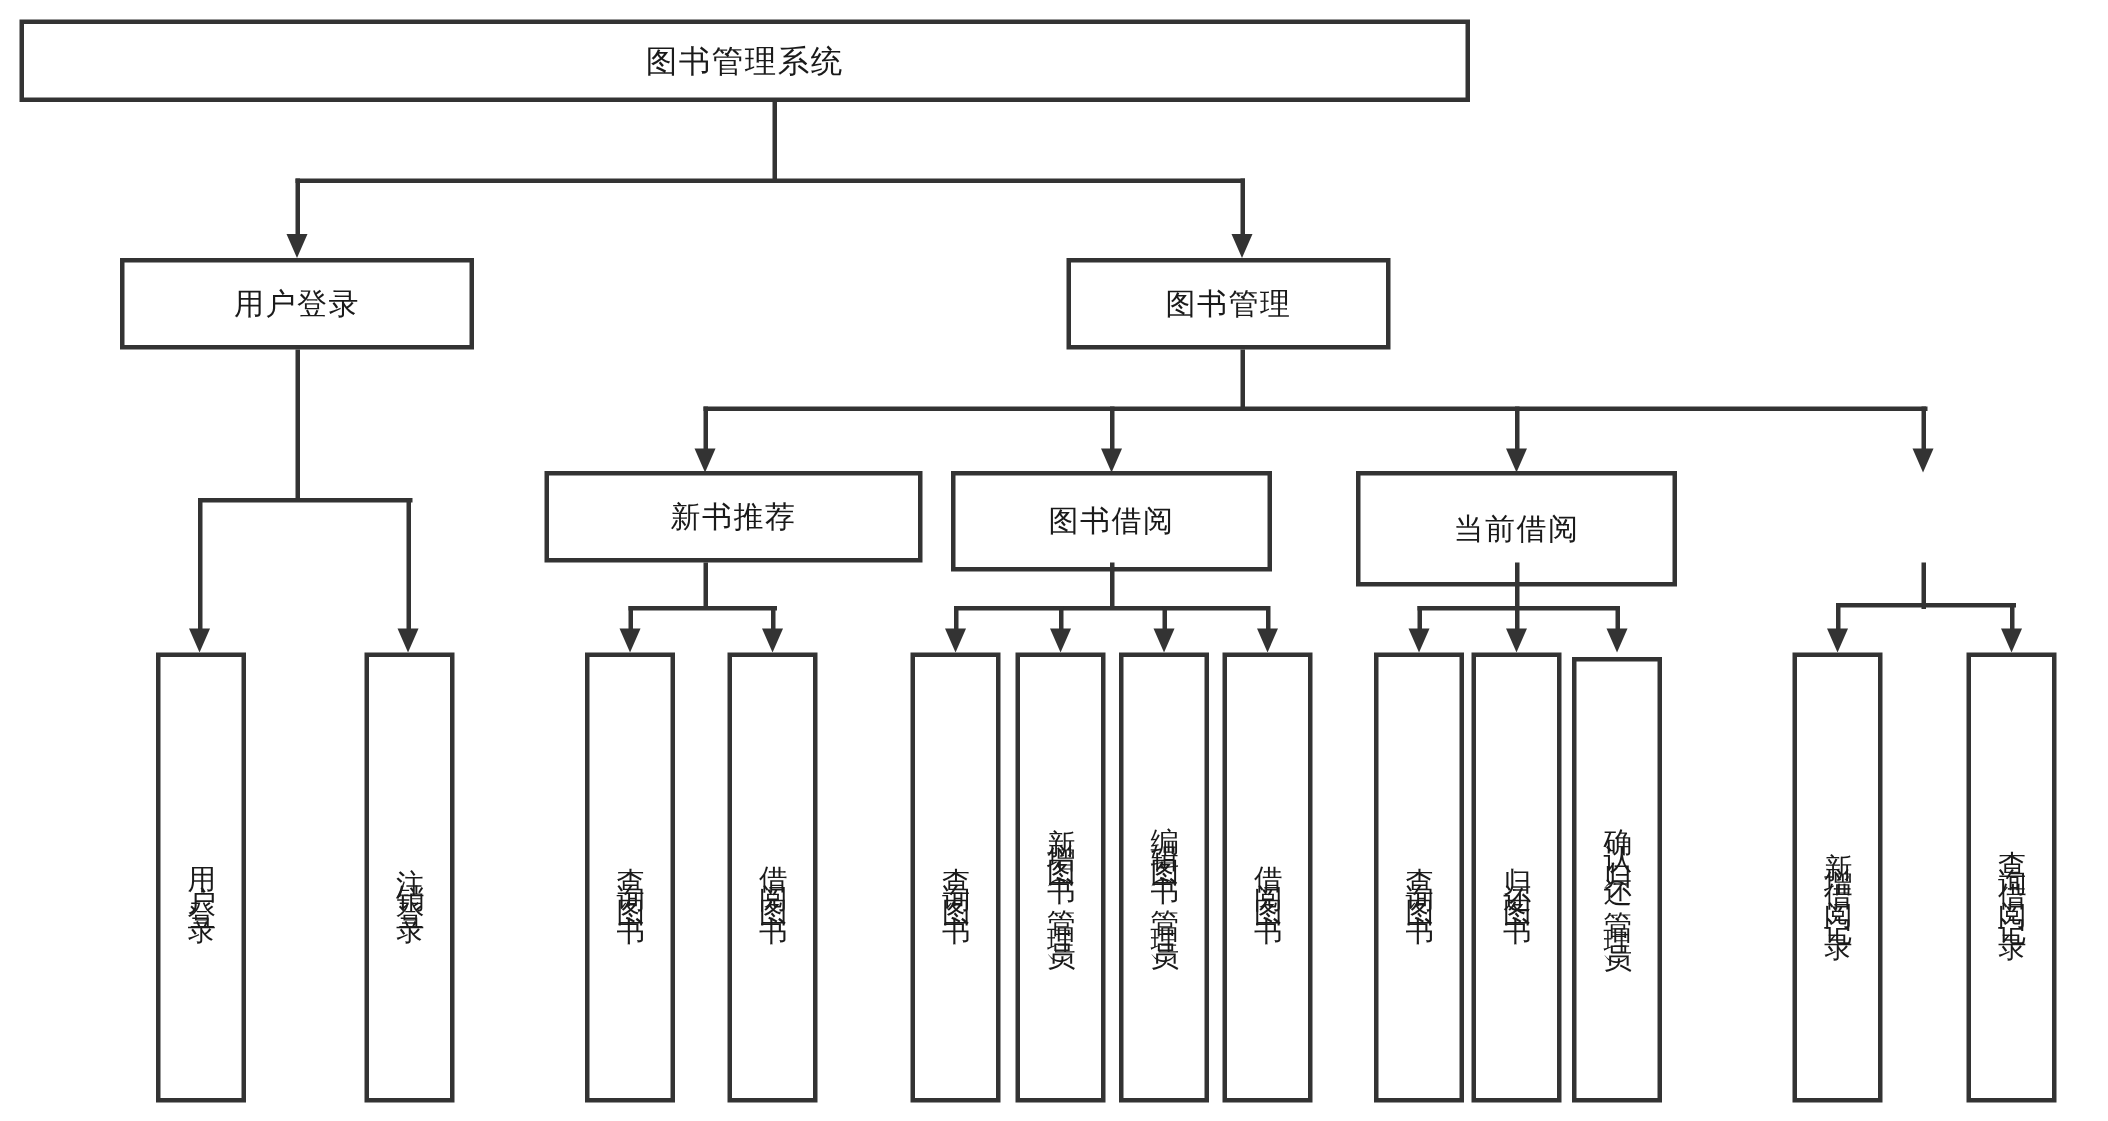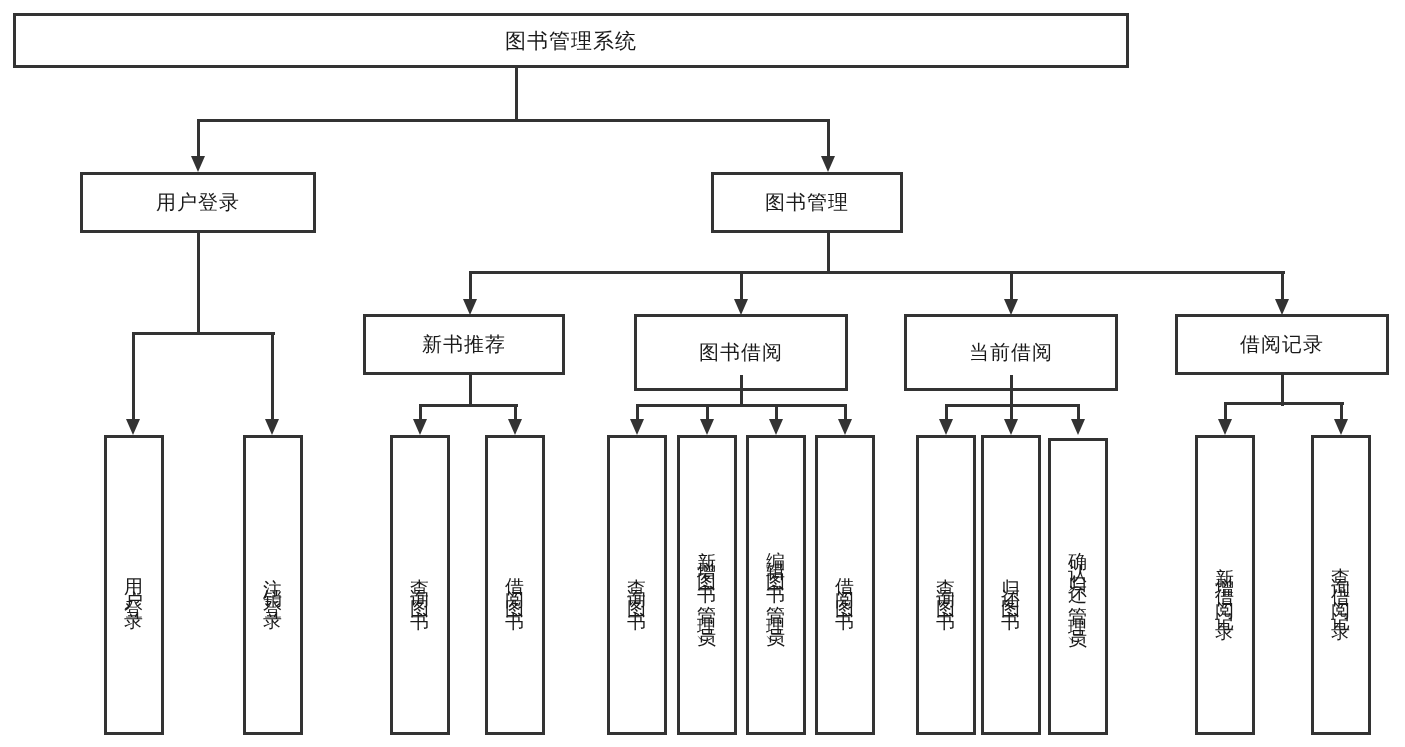--- a/index.html
+++ b/index.html
@@ -54,35 +54,35 @@
     letter-spacing: 1px;
     z-index: 5;
     white-space: nowrap;
   }
 </style>
 </head>
 <body>
 
 <div id="stage">
 
-  <div class="box" style="left:13px; top:13px; width:1116px; height:55px; font-size:21px;">
+  <div class="box" style="left:13px; top:13px; width:967px; height:55px; font-size:21px;">
     <span>图书管理系统</span>
   </div>
 
   <div class="v-line" style="left:515px; top:68px; height:54px;"></div>
   <div class="h-line" style="left:197px; top:119px; width:633px;"></div>
   <div class="v-line" style="left:197px; top:119px; height:39px;"></div>
   <div class="v-line" style="left:827px; top:119px; height:39px;"></div>
   <div class="arrow" style="left:191px; top:156px;"></div>
   <div class="arrow" style="left:821px; top:156px;"></div>
 
   <div class="box" style="left:80px; top:172px; width:236px; height:61px;">
     <span>用户登录</span>
   </div>
-  <div class="box" style="left:711px; top:172px; width:192px; height:61px;">
+  <div class="box" style="left:711px; top:172px; width:216px; height:61px;">
     <span>图书管理</span>
   </div>
 
   <div class="v-line" style="left:197px; top:233px; height:101px;"></div>
   <div class="h-line" style="left:132px; top:332px; width:143px;"></div>
   <div class="v-line" style="left:132px; top:332px; height:89px;"></div>
   <div class="v-line" style="left:271px; top:332px; height:89px;"></div>
   <div class="arrow" style="left:126px; top:419px;"></div>
   <div class="arrow" style="left:265px; top:419px;"></div>
 
@@ -90,31 +90,28 @@
   <div class="h-line" style="left:469px; top:271px; width:816px;"></div>
   <div class="v-line" style="left:469px; top:271px; height:30px;"></div>
   <div class="v-line" style="left:740px; top:271px; height:30px;"></div>
   <div class="v-line" style="left:1010px; top:271px; height:30px;"></div>
   <div class="v-line" style="left:1281px; top:271px; height:30px;"></div>
   <div class="arrow" style="left:463px; top:299px;"></div>
   <div class="arrow" style="left:734px; top:299px;"></div>
   <div class="arrow" style="left:1004px; top:299px;"></div>
   <div class="arrow" style="left:1275px; top:299px;"></div>
 
-  <div class="box" style="left:363px; top:314px; width:202px; height:61px;">
+  <div class="box" style="left:363px; top:314px; width:252px; height:61px;">
     <span>新书推荐</span>
   </div>
-  <div class="box" style="left:634px; top:314px; width:214px; height:77px;text-align:center;">
+  <div class="box" style="left:634px; top:314px; width:214px; height:67px;text-align:center;">
     <span>图书借阅</span>
   </div>
   <div class="box" style="left:904px; top:314px; width:214px; height:77px;">
     <span>当前借阅</span>
-  </div>
-  <div class="box" style="left:1175px; top:314px; width:214px; height:61px;">
-    <span>借阅记录</span>
   </div>
 
   <div class="v-line" style="left:469px; top:375px; height:31px;"></div>
   <div class="h-line" style="left:419px; top:404px; width:99px;"></div>
   <div class="v-line" style="left:419px; top:404px; height:17px;"></div>
   <div class="v-line" style="left:514px; top:404px; height:17px;"></div>
   <div class="arrow" style="left:413px; top:419px;"></div>
   <div class="arrow" style="left:508px; top:419px;"></div>
 
   <div class="v-line" style="left:740px; top:375px; height:31px;"></div>

